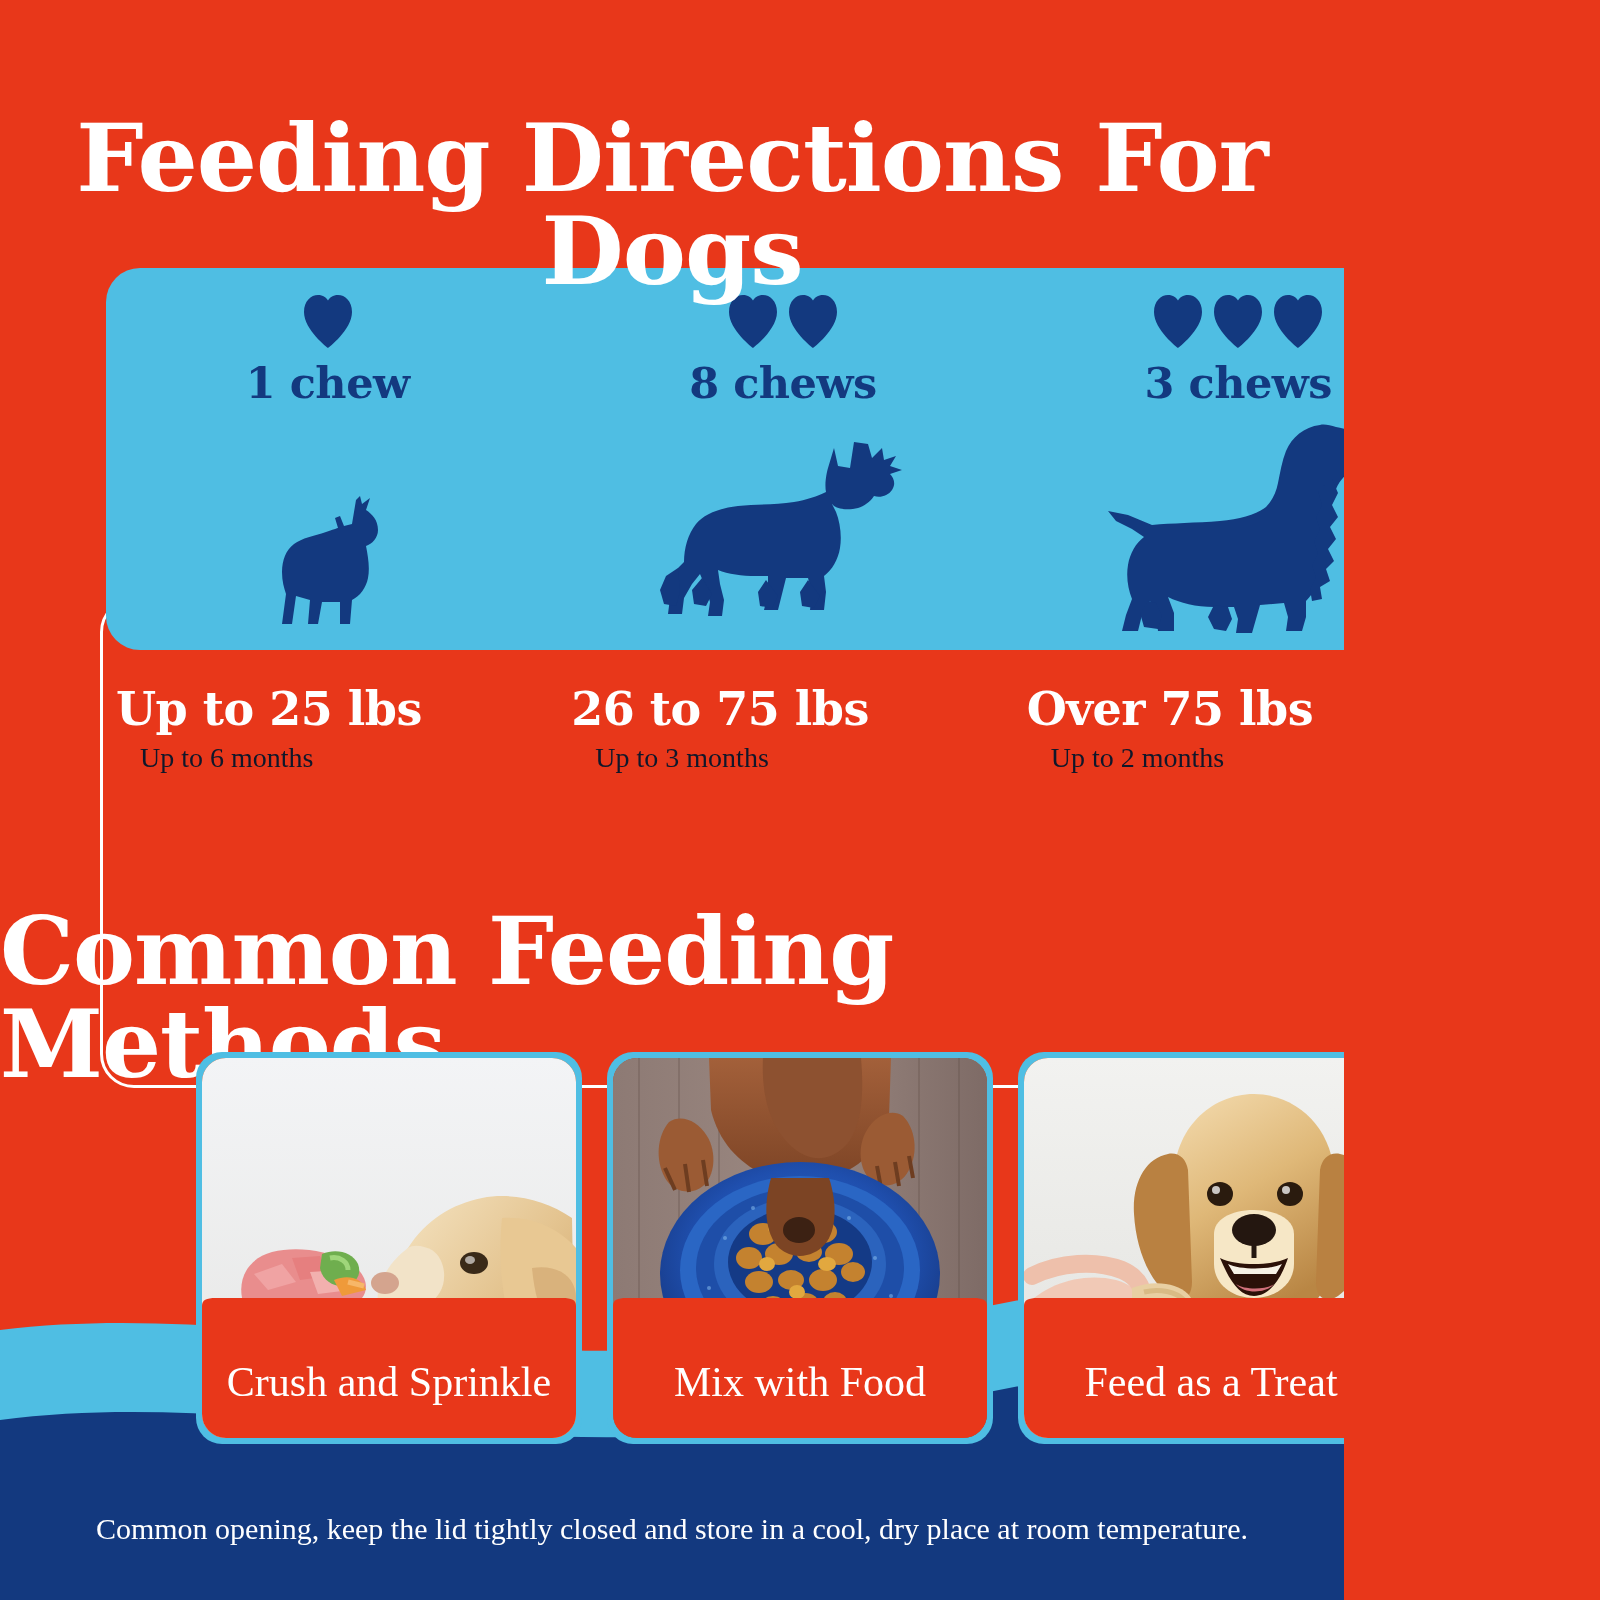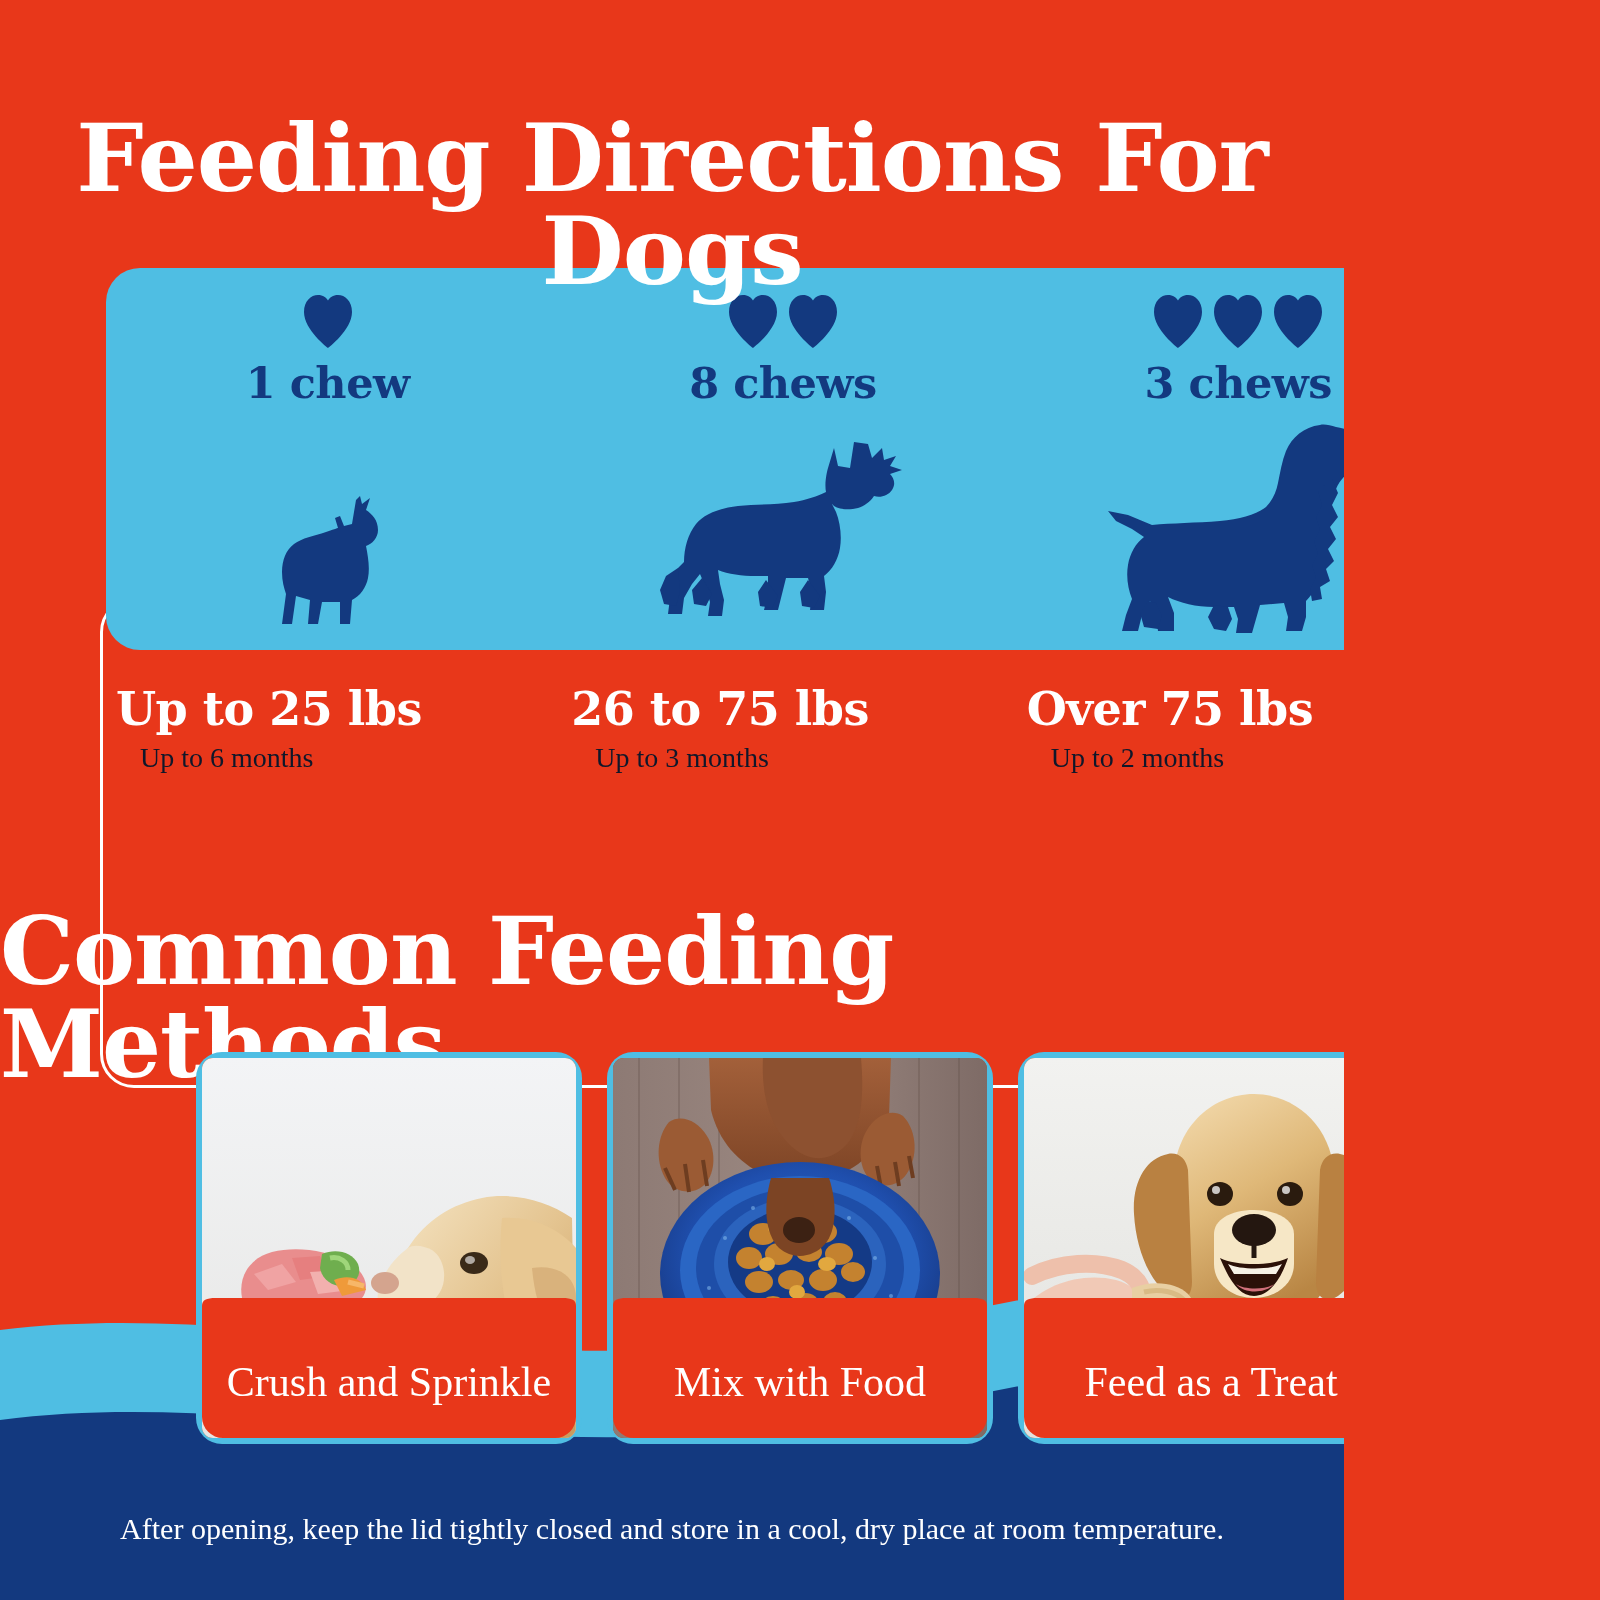--- a/index.html
+++ b/index.html
@@ -82,21 +82,21 @@
   .cards{position:absolute;left:196px;top:1052px;width:1208px;height:400px;display:flex;justify-content:space-between;z-index:6;}
   .card{
     width:386px;height:392px;
     background:#4FBEE3;
     border-radius:26px;
     padding:6px;
     box-sizing:border-box;
     position:relative;
     overflow:hidden;
   }
-  .card-inner{position:absolute;inset:6px;border-radius:11px;overflow:hidden;background:#c2410c;}
+  .card-inner{position:absolute;inset:6px;border-radius:24px;overflow:hidden;background:#c2410c;}
   .photo{position:absolute;left:0;top:0;width:100%;height:100%;}
   .caption{
     position:absolute;left:0;right:0;bottom:0;height:112px;
     background:#E8371A;
     border-radius:0 0 21px 21px;
     display:flex;align-items:center;justify-content:center;
     color:#FFFFFF;
     font-family:"Liberation Serif",serif;
     font-size:42px;
     letter-spacing:0px;
@@ -411,15 +411,15 @@
           <svg width="100%" height="100%" viewBox="0 0 374 28" preserveAspectRatio="none">
             <path d="M0,28 L0,8 C0,2 4,0 14,0 L360,0 C370,0 374,2 374,8 L374,28 Z" fill="#E8371A"></path>
           </svg>
         </div>
         <div class="caption">Feed as a Treat</div>
       </div>
     </div>
 
   </div>
 
-  <div class="footer">After opening, keep the lid tightly closed and store in a cool, dry place at room temperature.</div>
+  <div class="footer">Common opening, keep the lid tightly closed and store in a cool, dry place at room temperature.</div>
 
 </div>
 
 </body></html>

